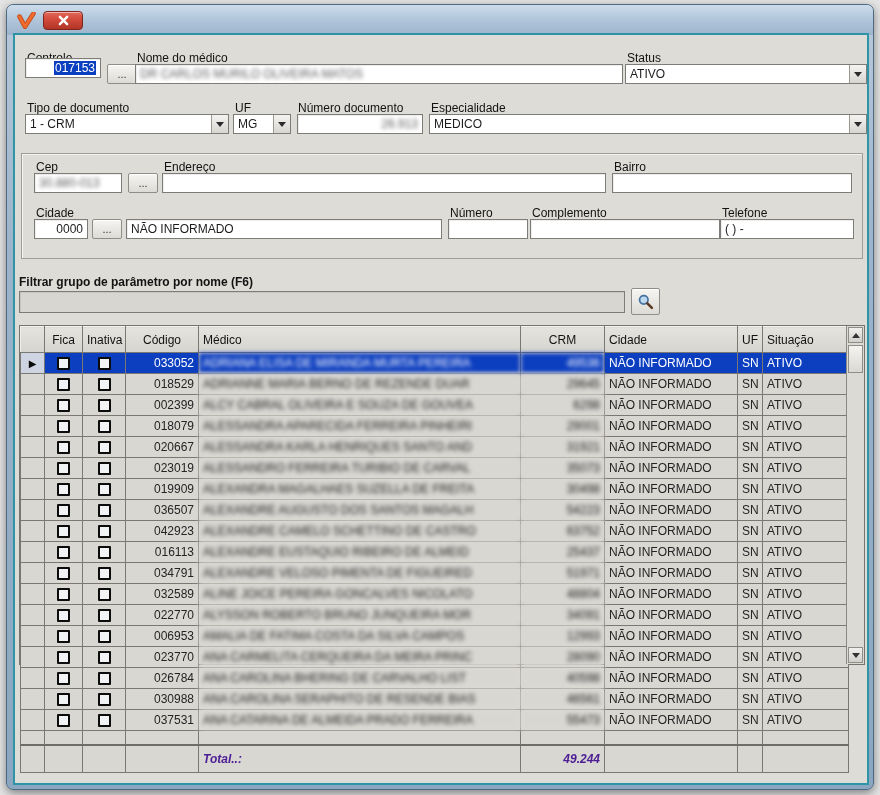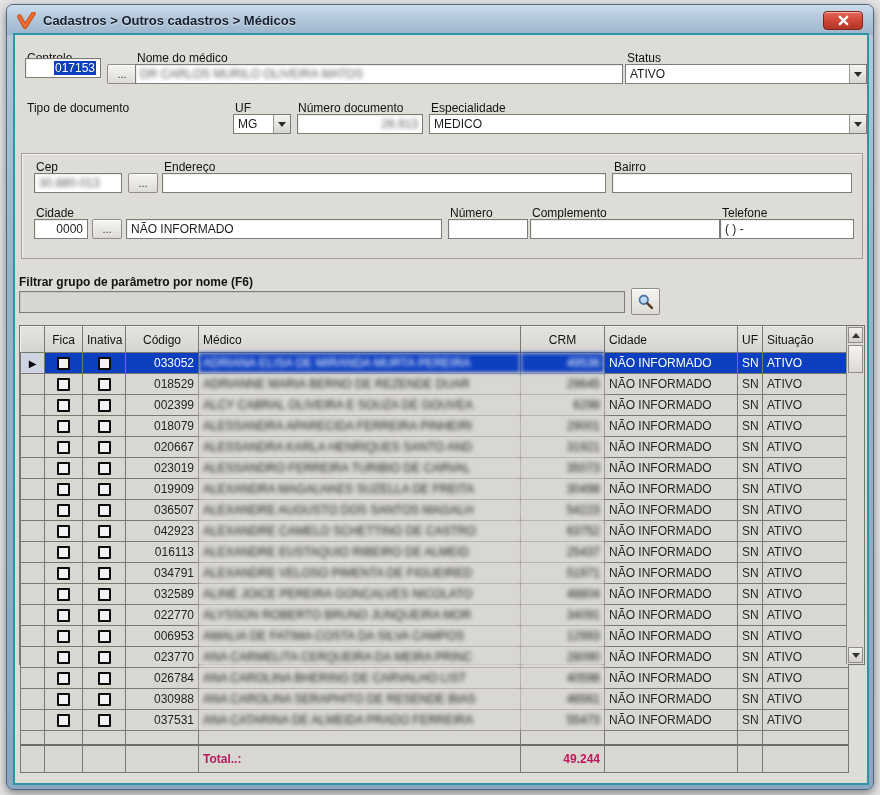--- a/index.html
+++ b/index.html
@@ -80,21 +80,21 @@
   tr.selected td { background:var(--selection_blue,#0c3ec0); color:#fff; }
   tr.selected td.ind-cell { background:#cfd4e2 !important; }
   .row-indicator::before { content:""; }
   tr.selected .row-indicator::before { content:"▶"; font-size:10px; color:#0a0a0a; }
   .checkbox {
     display:inline-block; width:13px; height:13px; background:#f2f3f5;
     border:2px solid #0c0c0c; border-radius:1px; vertical-align:middle; cursor:pointer;
   }
   .name-cell { color:#5c5c5c; }
   tr.filler td { height:14px; }
-  tr.total-row td { height:28px; border-top:2px solid #6f6d67; font-weight:bold; color:#be185d; }
+  tr.total-row td { height:28px; border-top:2px solid #6f6d67; font-weight:bold; color:#4c1d95;font-style:italic; }
   .vscroll {
     position:absolute; right:0; top:0; bottom:0; width:18px; background:#dcdad5;
     border-left:1px solid #8a8882;
   }
   .vs-btn {
     position:absolute; left:1px; width:15px; height:16px;
     background:linear-gradient(to bottom,#f0efec,#d2d0cb); border:1px solid #8f8d86;
     display:flex; align-items:center; justify-content:center; cursor:pointer;
   }
   .vs-up { top:1px; } .vs-down { bottom:1px; }
@@ -109,21 +109,20 @@
 <div class="desktop">
   <div class="window">
 
     <div class="titlebar">
       <span class="app-icon">
         <svg width="19" height="17" viewBox="0 0 24 22">
           <path d="M3 6 L10 19 L21 2" fill="none" stroke="#c74e1f" stroke-width="6" stroke-linecap="round" stroke-linejoin="round"></path>
           <path d="M3 6 L10 19 L21 2" fill="none" stroke="#ef6c2d" stroke-width="3.5" stroke-linecap="round" stroke-linejoin="round"></path>
         </svg>
       </span>
-      <span class="title-text">Cadastros &gt; Outros cadastros &gt; Médicos</span>
       <button class="close-btn">
         <svg width="11" height="11" viewBox="0 0 12 12">
           <path d="M2 2 L10 10 M10 2 L2 10" stroke="#ffffff" stroke-width="2.6" stroke-linecap="round"></path>
         </svg>
       </button>
     </div>
 
     <div class="client">
 
       <span class="lbl" style="left:12px;top:16px">Controle</span>
@@ -139,20 +138,26 @@
 
       <span class="lbl" style="left:612px;top:16px">Status</span>
       <div class="combo" style="left:610px;top:29px;width:242px">
         <span class="val">ATIVO</span>
         <span class="arrow-btn">
             <span class="tri-down"></span>
           </span>
       </div>
 
       <span class="lbl" style="left:12px;top:66px">Tipo de documento</span>
+      <div class="combo" style="left:10px;top:79px;width:204px">
+        <span class="val">1 - CRM</span>
+        <span class="arrow-btn">
+            <span class="tri-down"></span>
+          </span>
+      </div>
 
       <span class="lbl" style="left:220px;top:66px">UF</span>
       <div class="combo" style="left:218px;top:79px;width:58px">
         <span class="val">MG</span>
         <span class="arrow-btn">
             <span class="tri-down"></span>
           </span>
       </div>
 
       <span class="lbl" style="left:283px;top:66px">Número documento</span>

